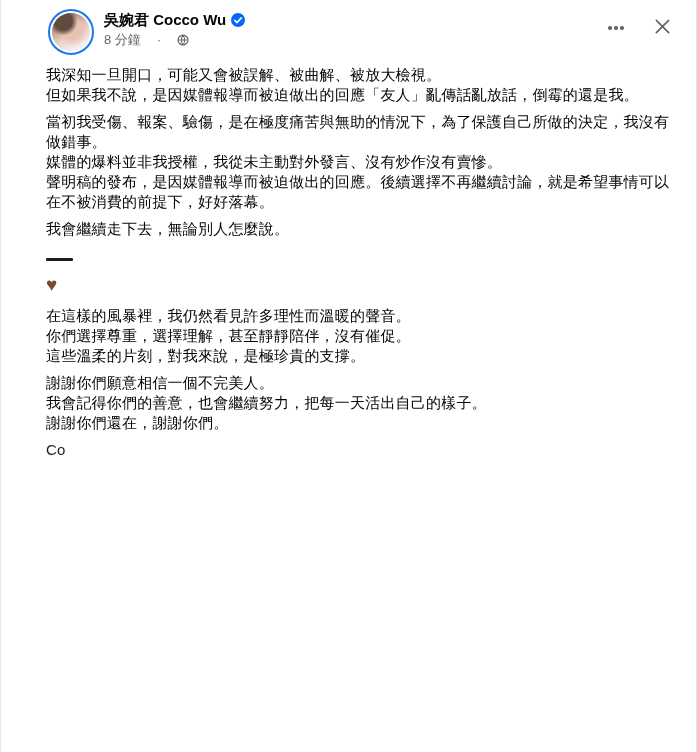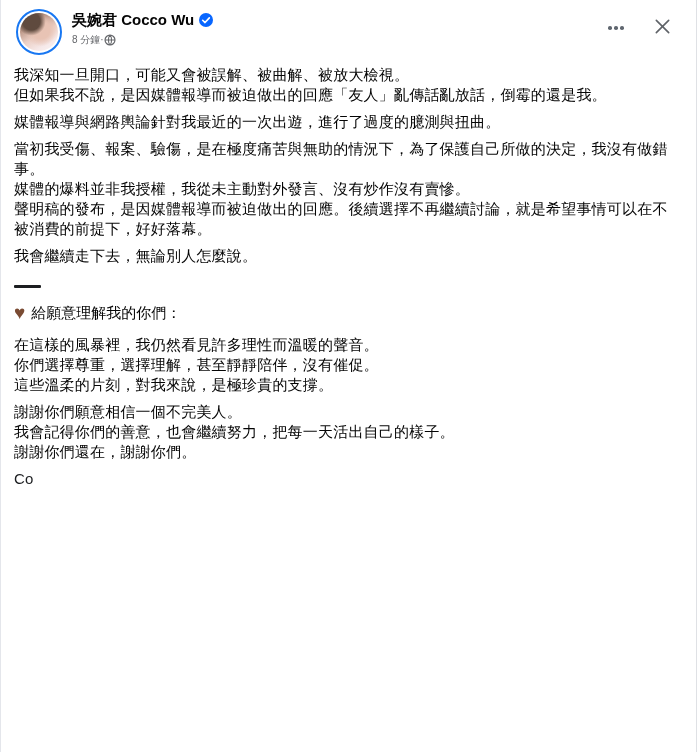--- a/index.html
+++ b/index.html
@@ -9,20 +9,21 @@
     font-family: "Liberation Sans", "DejaVu Sans", sans-serif;
     color: #050505;
     position: relative;
     overflow: hidden;
   }
   .card {
     position: absolute; inset: 0;
     background: #fff;
     border-left: 1px solid #e4e6eb;
     border-right: 1px solid #dfe1e5;
+    padding-left: 32px;
   }
   
   .post-header {
     display: flex; align-items: flex-start;
     padding: 9px 16px 4px 15px;
     position: relative;
   }
   .avatar-ring {
     width: 46px; height: 46px; border-radius: 50%;
     border: 2.5px solid #1877f2;
@@ -38,23 +39,23 @@
       linear-gradient(150deg, #7d6354 0%, #b99484 30%, #ecd0c6 55%, #f6e9e9 78%, #fbf4f5 100%);
   }
   .header-meta { margin-left: 10px; padding-top: 1px; }
   .author-line { display: flex; align-items: center; gap: 5px; }
   .author-name {
     font-size: 15px; font-weight: 700; color: #050505;
     cursor: pointer; line-height: 19px;
   }
   .verified-badge { width: 14px; height: 14px; display: inline-block; }
   .sub-line {
-    display: flex; align-items: center; gap: 0;
+    display: flex; align-items: center; gap: 16px;
     margin-top: 3px;
-    font-size: 10px; color: #65676b; line-height: 16px;
+    font-size: 13px; color: #65676b; line-height: 16px;
   }
   .dot-sep { color: #65676b; }
   .globe { width: 12px; height: 12px; display: inline-block; }
   .header-actions {
     position: absolute; right: 22px; top: 16px;
     display: flex; align-items: center; gap: 22px;
   }
   .icon-btn {
     background: none; border: none; cursor: pointer;
     display: flex; align-items: center; justify-content: center;
@@ -137,33 +138,31 @@
             <path d="M3.5 3.5 L16.5 16.5 M16.5 3.5 L3.5 16.5" stroke="#5f6368" stroke-width="1.7" stroke-linecap="round"></path>
           </svg>
         </span>
       </button>
     </div>
   </div>
 
   <div class="post-body">
     <div class="para">我深知一旦開口，可能又會被誤解、被曲解、被放大檢視。
 但如果我不說，是因媒體報導而被迫做出的回應「友人」亂傳話亂放話，倒霉的還是我。</div>
-    <div class="para">媒體報導與網路輿論針對我最近的一次出遊，進行了過度的臆測與扭曲。</div>
     <div class="para">當初我受傷、報案、驗傷，是在極度痛苦與無助的情況下，為了保護自己所做的決定，我沒有做錯事。
 媒體的爆料並非我授權，我從未主動對外發言、沒有炒作沒有賣慘。
 聲明稿的發布，是因媒體報導而被迫做出的回應。後續選擇不再繼續討論，就是希望事情可以在不被消費的前提下，好好落幕。</div>
     <div class="para">我會繼續走下去，無論別人怎麼說。</div>
 
     <div class="divider-dashes">
       <span class="dash-bar"></span>
     </div>
 
     <div class="closing-heading">
       <span class="heart-icon">♥</span>
-      <span>給願意理解我的你們：</span>
     </div>
 
     <div class="para">在這樣的風暴裡，我仍然看見許多理性而溫暖的聲音。
 你們選擇尊重，選擇理解，甚至靜靜陪伴，沒有催促。
 這些溫柔的片刻，對我來說，是極珍貴的支撐。</div>
     <div class="para">謝謝你們願意相信一個不完美人。
 我會記得你們的善意，也會繼續努力，把每一天活出自己的樣子。
 謝謝你們還在，謝謝你們。</div>
 
     <div class="para signature">Co</div>

